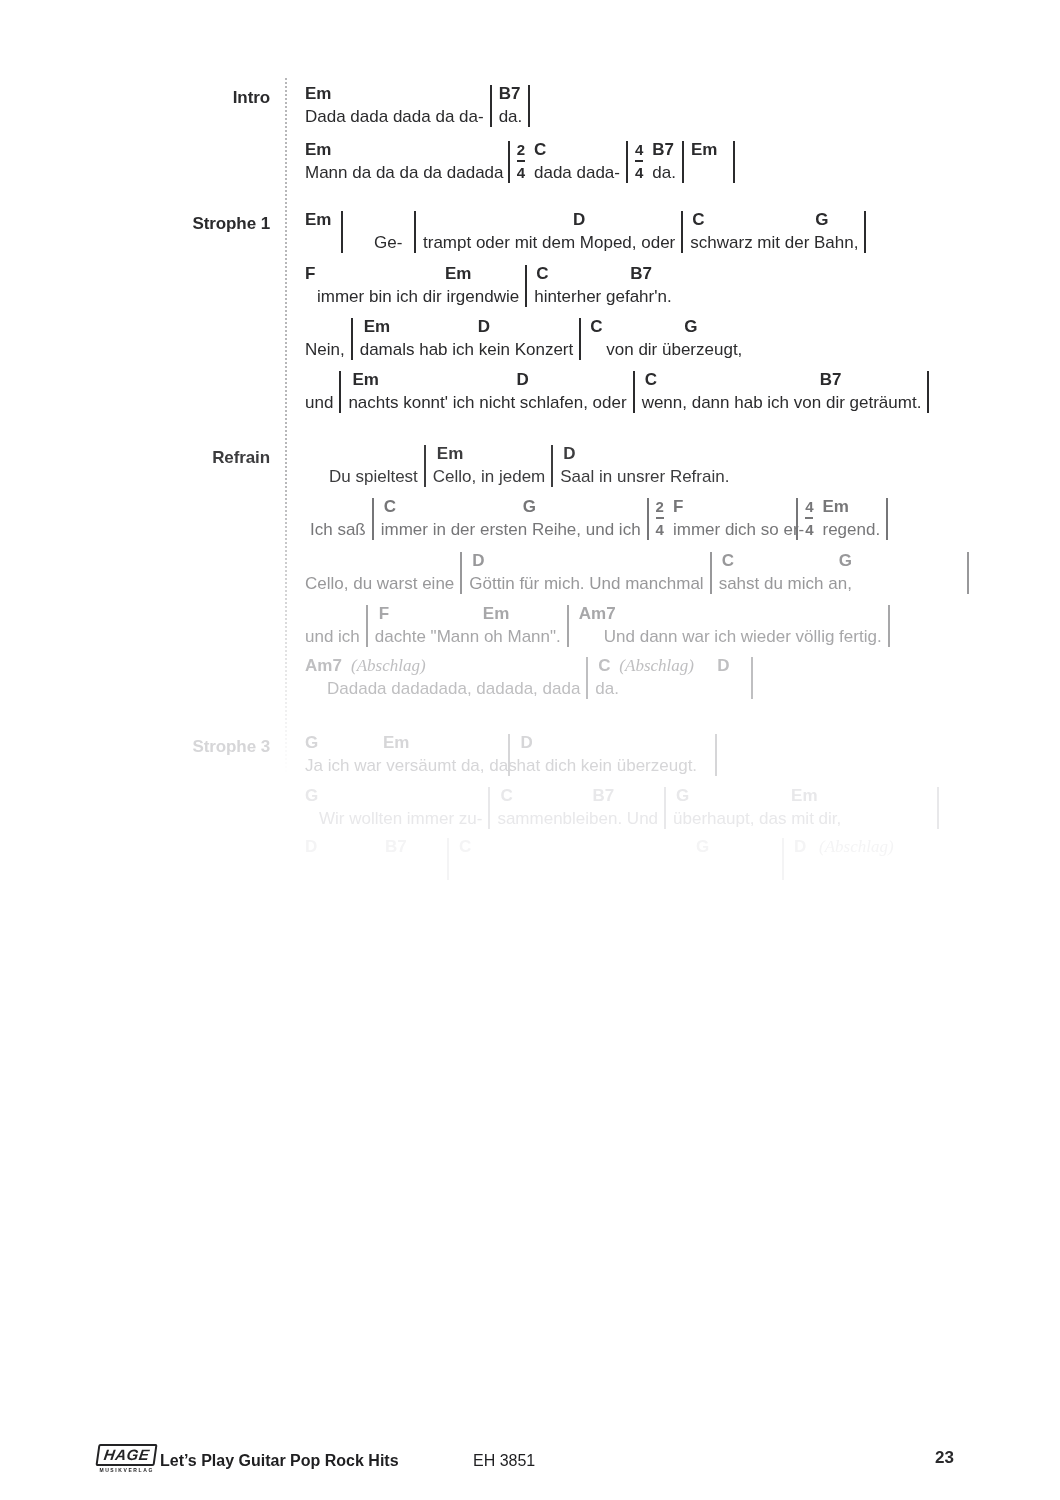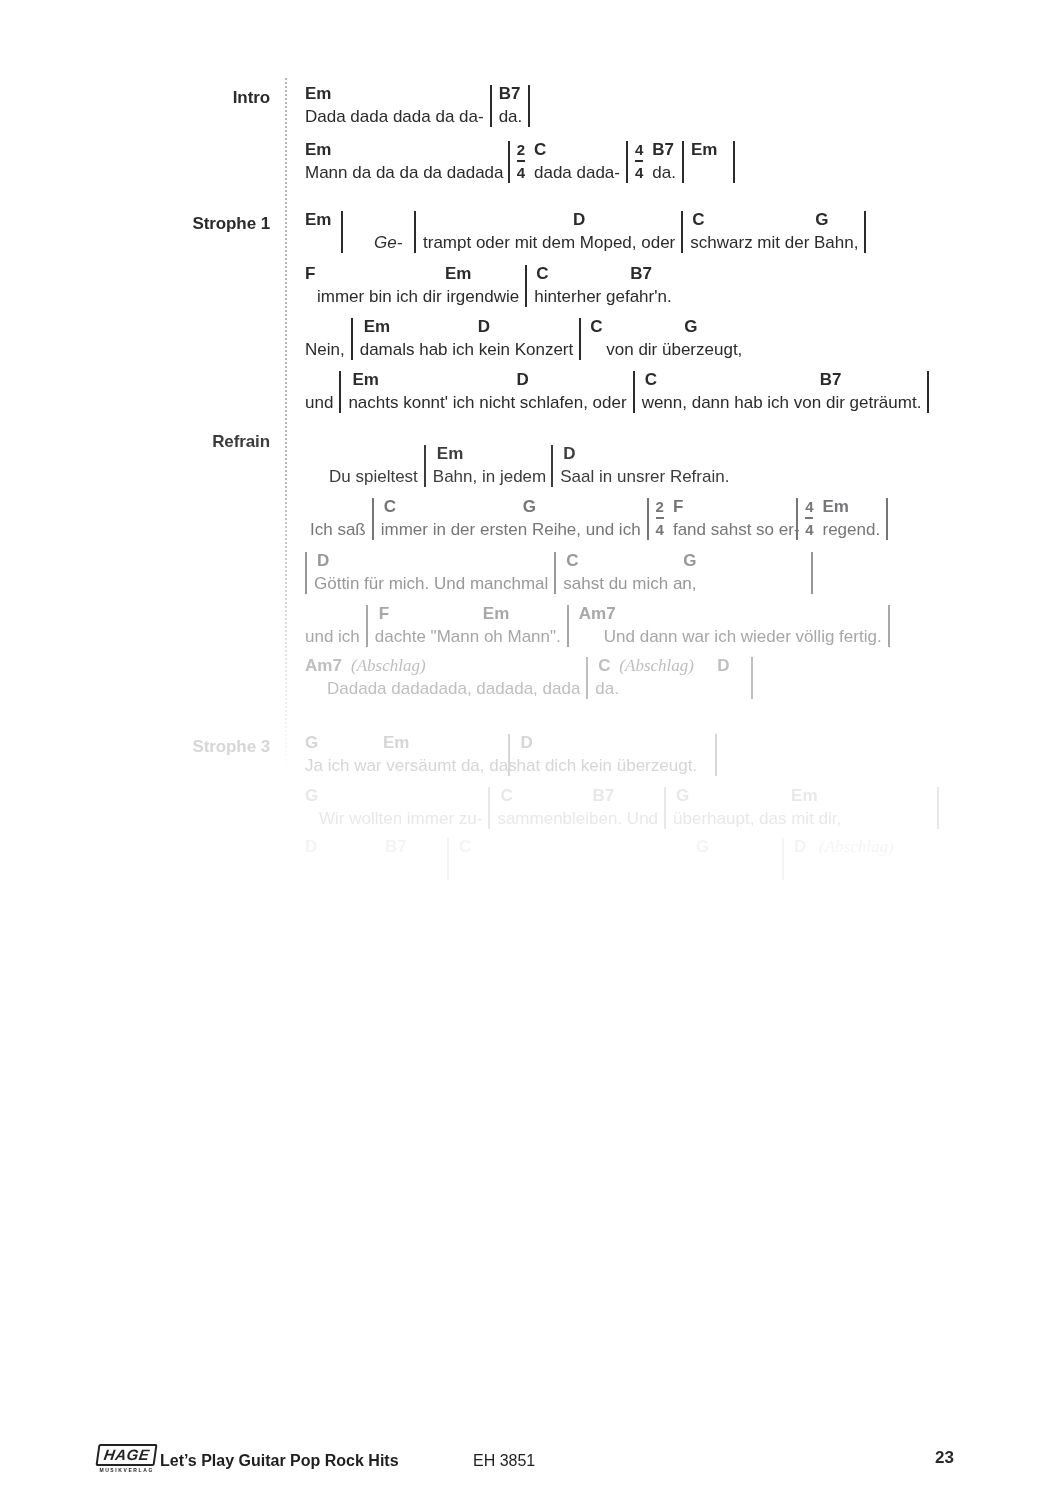--- a/index.html
+++ b/index.html
@@ -152,21 +152,21 @@
               <span class="ch" style="left: 0px;">Em</span>
             </div>
             <div class="lyric"></div>
             <div class="cell-inner" style="visibility: hidden; font-size: 17px; padding-left: 0px;"></div>
           </div>
         </div>
         <div class="seg">
           <span class="bar"></span>
           <div class="cell" style="min-width: 58px;">
             <div class="chords"></div>
-            <div class="lyric" style="padding-left: 24px; font-style: italic;">Ge-</div>
+            <div class="lyric" style="padding-left: 24px;">Ge-</div>
             <div class="cell-inner" style="visibility: hidden; font-size: 17px; padding-left: 24px;">Ge-</div>
           </div>
         </div>
         <div class="seg">
           <span class="bar"></span>
           <div class="cell">
             <div class="chords">
               <span class="ch" style="left: 150px;">D</span>
             </div>
             <div class="lyric">trampt oder mit dem Moped, oder</div>
@@ -279,36 +279,36 @@
         </div>
         <div class="seg">
           <span class="bar"></span>
           <div class="cell" style="min-width: 0px;">
             <div class="chords"></div>
             <div class="lyric"></div>
             <div class="cell-inner" style="visibility: hidden; font-size: 17px; padding-left: 0px;"></div>
           </div>
         </div>
       </div>
-      <div class="sec-label" style="top: 432px; color: rgb(60, 60, 62);">Refrain</div>
+      <div class="sec-label" style="top: 448px; color: rgb(60, 60, 62);">Refrain</div>
       <div class="line" style="top: 444px; color: rgb(60, 60, 62);">
         <div class="seg">
           <div class="cell">
             <div class="chords"></div>
             <div class="lyric" style="padding-left: 24px;">Du spieltest</div>
             <div class="cell-inner" style="visibility: hidden; font-size: 17px; padding-left: 24px;">Du spieltest</div>
           </div>
         </div>
         <div class="seg">
           <span class="bar"></span>
           <div class="cell">
             <div class="chords">
               <span class="ch" style="left: 4px;">Em</span>
             </div>
-            <div class="lyric">Bahn, in jedem</div>
+            <div class="lyric">Cello, in jedem</div>
             <div class="cell-inner" style="visibility: hidden; font-size: 17px; padding-left: 0px;">Cello, in jedem</div>
           </div>
         </div>
         <div class="seg">
           <span class="bar"></span>
           <div class="cell">
             <div class="chords">
               <span class="ch" style="left: 3px;">D</span>
             </div>
             <div class="lyric">Saal in unsrer Refrain.</div>
@@ -338,21 +338,21 @@
         <div class="seg">
           <span class="bar"></span>
           <span class="ts">
             <span class="num">2</span>
             <span class="den">4</span>
           </span>
           <div class="cell">
             <div class="chords">
               <span class="ch" style="left: 0px;">F</span>
             </div>
-            <div class="lyric">fand sahst so er-</div>
+            <div class="lyric">immer dich so er-</div>
             <div class="cell-inner" style="visibility: hidden; font-size: 17px; padding-left: 0px;">fand dich so er-</div>
           </div>
         </div>
         <div class="seg">
           <span class="bar"></span>
           <span class="ts">
             <span class="num">4</span>
             <span class="den">4</span>
           </span>
           <div class="cell">
@@ -366,20 +366,27 @@
         <div class="seg">
           <span class="bar"></span>
           <div class="cell" style="min-width: 0px;">
             <div class="chords"></div>
             <div class="lyric"></div>
             <div class="cell-inner" style="visibility: hidden; font-size: 17px; padding-left: 0px;"></div>
           </div>
         </div>
       </div>
       <div class="line" style="top: 551px; color: rgb(152, 152, 154);">
+        <div class="seg">
+          <div class="cell">
+            <div class="chords"></div>
+            <div class="lyric">Cello, du warst eine</div>
+            <div class="cell-inner" style="visibility: hidden; font-size: 17px; padding-left: 0px;">Cello, du warst eine</div>
+          </div>
+        </div>
         <div class="seg">
           <span class="bar"></span>
           <div class="cell">
             <div class="chords">
               <span class="ch" style="left: 3px;">D</span>
             </div>
             <div class="lyric">Göttin für mich. Und manchmal</div>
             <div class="cell-inner" style="visibility: hidden; font-size: 17px; padding-left: 0px;">Göttin für mich. Und manchmal</div>
           </div>
         </div>

